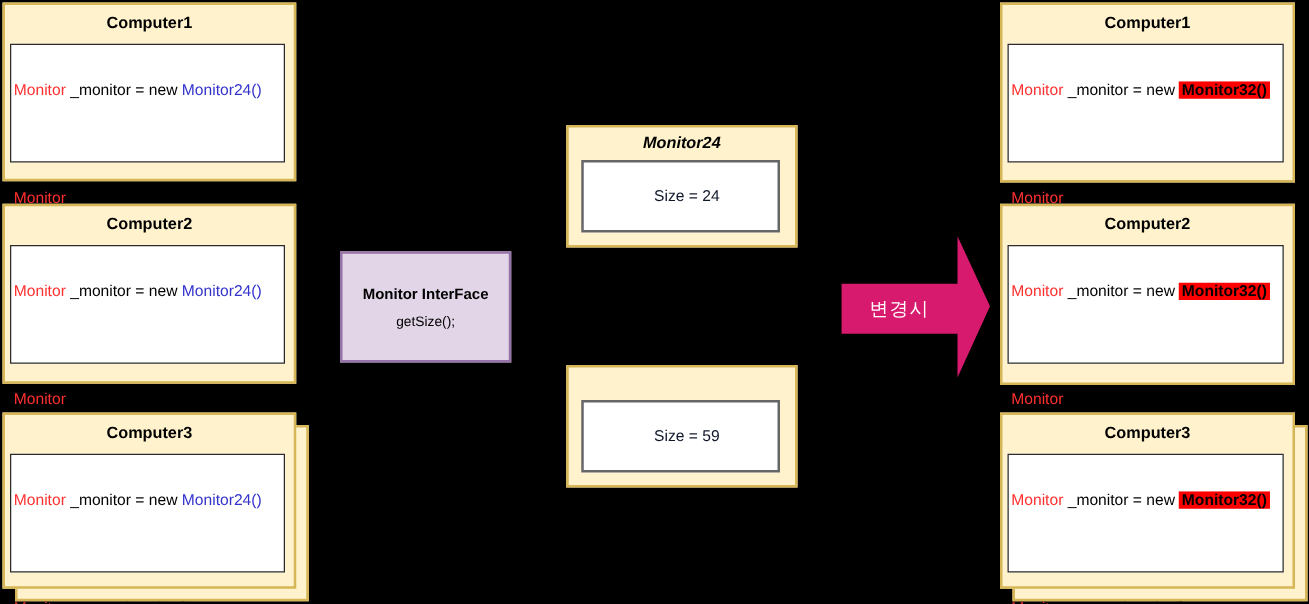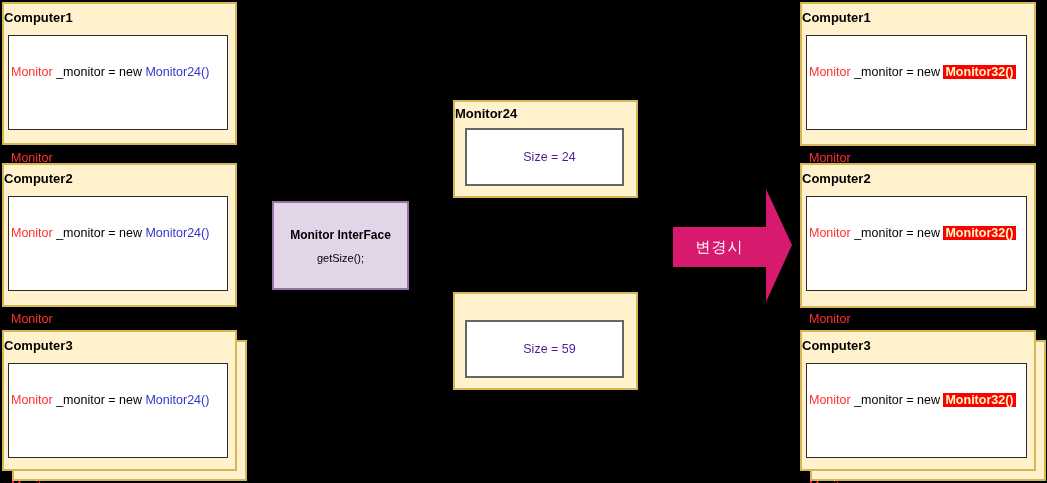--- a/index.html
+++ b/index.html
@@ -13,21 +13,21 @@
 
   
   .card {
     position: absolute;
     background: var(--card_bg, #FFF2CC);
     border: 2px solid var(--card_border, #D6B656);
     box-sizing: border-box;
   }
   .card-title {
     height: 28px; line-height: 28px;
-    text-align: left;
+    text-align: center;
     font-weight: bold;
     font-size: 13px;
     color: #000;
   }
   .code {
     position: absolute;
     left: 4px; right: 7px; top: 31px; height: 95px;
     background: #fff;
     border: 1px solid #2b2b2b;
     box-sizing: border-box;
@@ -35,34 +35,34 @@
     color: #000;
     padding: 1px 2px;
     white-space: pre-wrap;
   }
   .ln { height: 15px; line-height: 15px; overflow: hidden; }
   .ln.indent { padding-left: 26px; }
   .kw { color: var(--keyword_red, #FF3030); }
   .type { color: var(--type_blue, #3333CC); }
   .hl {
     background: var(--highlight_red, #FF0000);
-    color: #fef9c3;
+    color: #000000;
     font-weight: bold;
     padding: 0 2px;
   }
 
   
   .monitor-inner {
     position: absolute;
     left: 10px; right: 12px; top: 26px; bottom: 10px;
     background: #fff;
     border: 2px solid #666;
     box-sizing: border-box;
     display: flex; align-items: center; justify-content: center;
-    font-size: 12.5px; color: #4c1d95; padding-left: 10px;
+    font-size: 12.5px; color: #0f172a; padding-left: 10px;
   }
 
   
   .iface {
     position: absolute;
     left: 272px; top: 201px; width: 137px; height: 89px;
     background: var(--interface_bg, #E1D5E7);
     border: 2px solid var(--interface_border, #9673A6);
     box-sizing: border-box;
     display: flex; flex-direction: column;
@@ -137,21 +137,21 @@
       
     </div>
   </div>
 
   <div class="iface">
     <div class="iface-title">Monitor InterFace</div>
     <div class="iface-method">getSize();</div>
   </div>
 
   <div class="card" style="left:453px; top:100px; width:185px; height:98px;">
-    <div class="card-title" style="height:24px; line-height:24px;">Monitor24</div>
+    <div class="card-title" style="height:24px; line-height:24px;font-style:italic;">Monitor24</div>
     <div class="monitor-inner">
         <span>Size = 24</span>
       </div>
   </div>
 
   <div class="card" style="left:453px; top:292px; width:185px; height:98px;">
     <div class="monitor-inner">
         <span>Size = 59</span>
       </div>
   </div>

